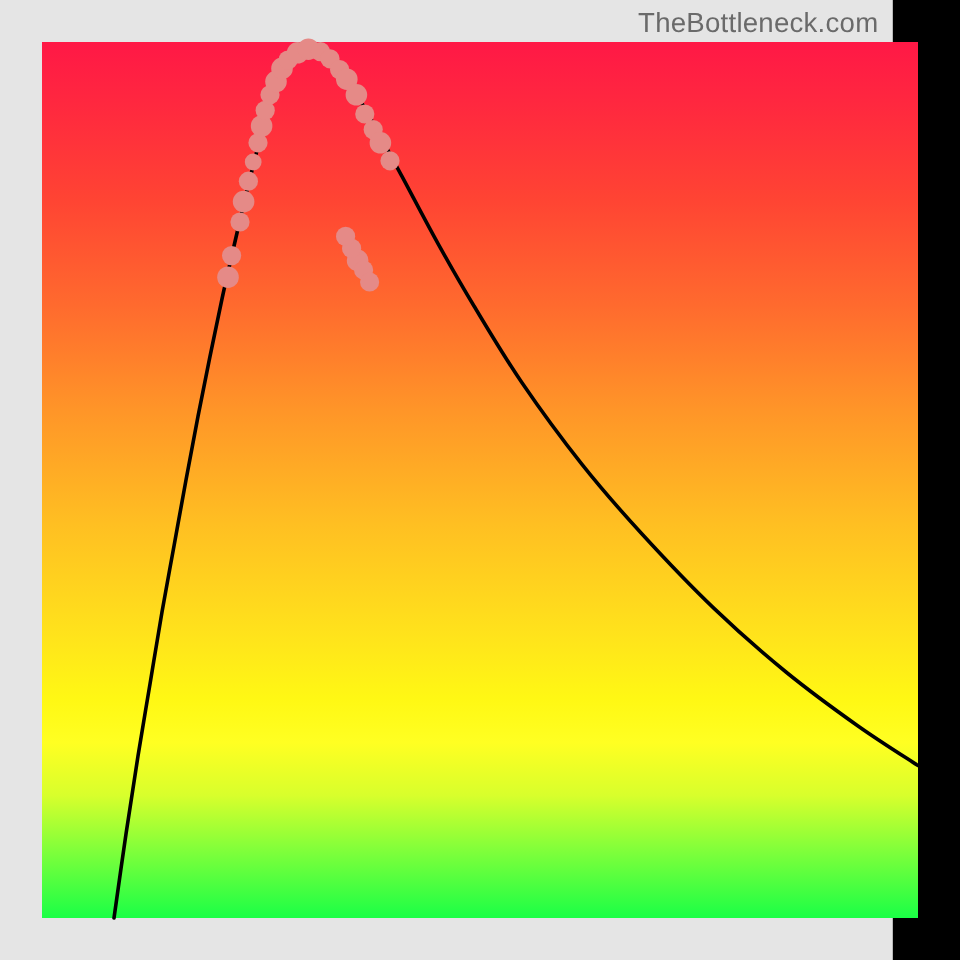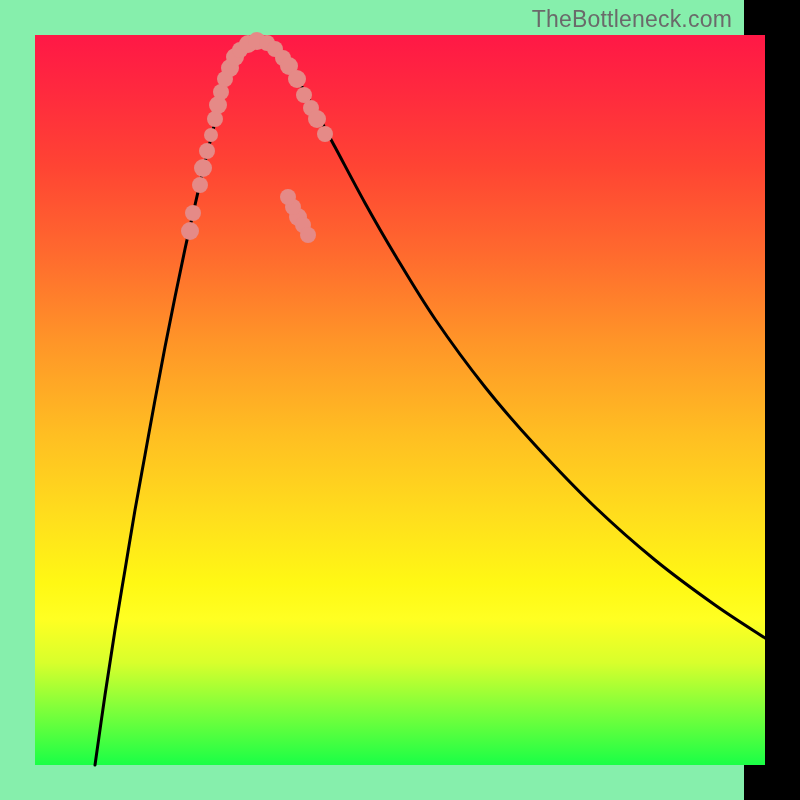--- a/index.html
+++ b/index.html
@@ -7,21 +7,21 @@
     padding: 0;
     width: 800px;
     height: 800px;
     background: #000;
     font-family: Arial, Helvetica, sans-serif;
   }
   .frame {
     position: relative;
     width: 744px;
     height: 800px;
-    background: #86efac;
+    background: #e5e5e5;
   }
   .watermark {
     position: absolute;
     top: 6px;
     right: 12px;
     color: #6a6a6a;
     font-size: 23px;
     font-weight: 500;
     letter-spacing: 0.2px;
     z-index: 10;

